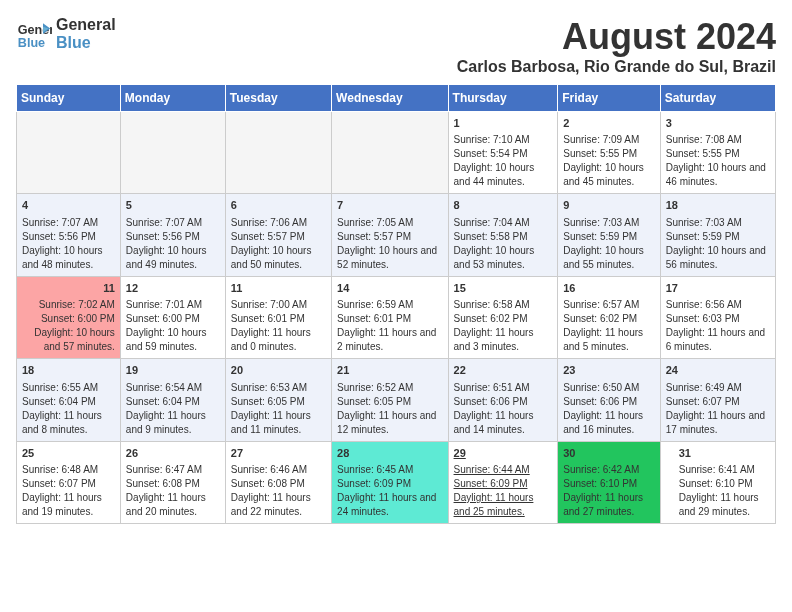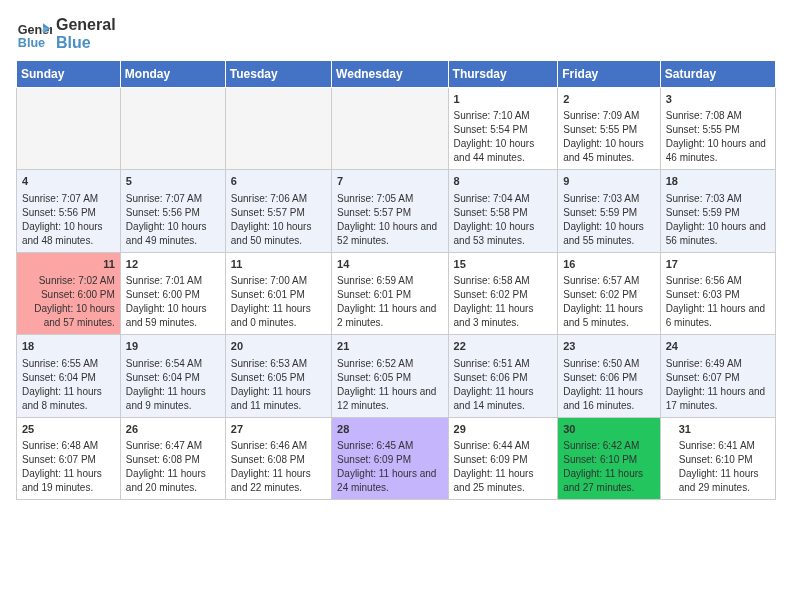--- a/index.html
+++ b/index.html
@@ -90,20 +90,24 @@
       <text x="2" y="20" font-size="14" font-weight="bold" fill="#333">General</text>
       <text x="2" y="34" font-size="14" font-weight="bold" fill="#4a90c4">Blue</text>
       <polygon points="30,8 38,14 30,20" fill="#4a90c4"></polygon>
       <polygon points="30,12 36,14 30,18" fill="#6ab0d4"></polygon>
     </svg>
     <div>
       <div style="font-size:16px;font-weight:bold;color:#333;line-height:1.1;">General</div>
       <div style="font-size:16px;font-weight:bold;color:#4a90c4;line-height:1.1;">Blue</div>
     </div>
   </div>
+  <div class="title-area">
+    <div class="month-title">August 2024</div>
+    <div class="location-title">Carlos Barbosa, Rio Grande do Sul, Brazil</div>
+  </div>
 </div>
 
 <table class="calendar-table">
   <thead>
     <tr>
     <th>Sunday</th>
         <th>Monday</th>
         <th>Tuesday</th>
         <th>Wednesday</th>
         <th>Thursday</th>
@@ -226,25 +230,25 @@
           <div class="day-info">Sunrise: 6:48 AM<br>Sunset: 6:07 PM<br>Daylight: 11 hours and 19 minutes.</div>
         </td>
         <td style="background: rgb(255, 255, 255);">
           <div class="day-number">26</div>
           <div class="day-info">Sunrise: 6:47 AM<br>Sunset: 6:08 PM<br>Daylight: 11 hours and 20 minutes.</div>
         </td>
         <td style="background: rgb(255, 255, 255);">
           <div class="day-number">27</div>
           <div class="day-info">Sunrise: 6:46 AM<br>Sunset: 6:08 PM<br>Daylight: 11 hours and 22 minutes.</div>
         </td>
-        <td style="background: #c4b5fd;">
+        <td style="background: #5eead4;">
           <div class="day-number">28</div>
           <div class="day-info">Sunrise: 6:45 AM<br>Sunset: 6:09 PM<br>Daylight: 11 hours and 24 minutes.</div>
         </td>
-        <td style="background: rgb(255, 255, 255);">
+        <td style="background: rgb(255, 255, 255); text-decoration: underline;">
           <div class="day-number">29</div>
           <div class="day-info">Sunrise: 6:44 AM<br>Sunset: 6:09 PM<br>Daylight: 11 hours and 25 minutes.</div>
         </td>
         <td style="background: #22c55e; margin-left: 44px;">
           <div class="day-number">30</div>
           <div class="day-info">Sunrise: 6:42 AM<br>Sunset: 6:10 PM<br>Daylight: 11 hours and 27 minutes.</div>
         </td>
         <td style="background: rgb(255, 255, 255); padding-left: 18px;">
           <div class="day-number">31</div>
           <div class="day-info">Sunrise: 6:41 AM<br>Sunset: 6:10 PM<br>Daylight: 11 hours and 29 minutes.</div>

